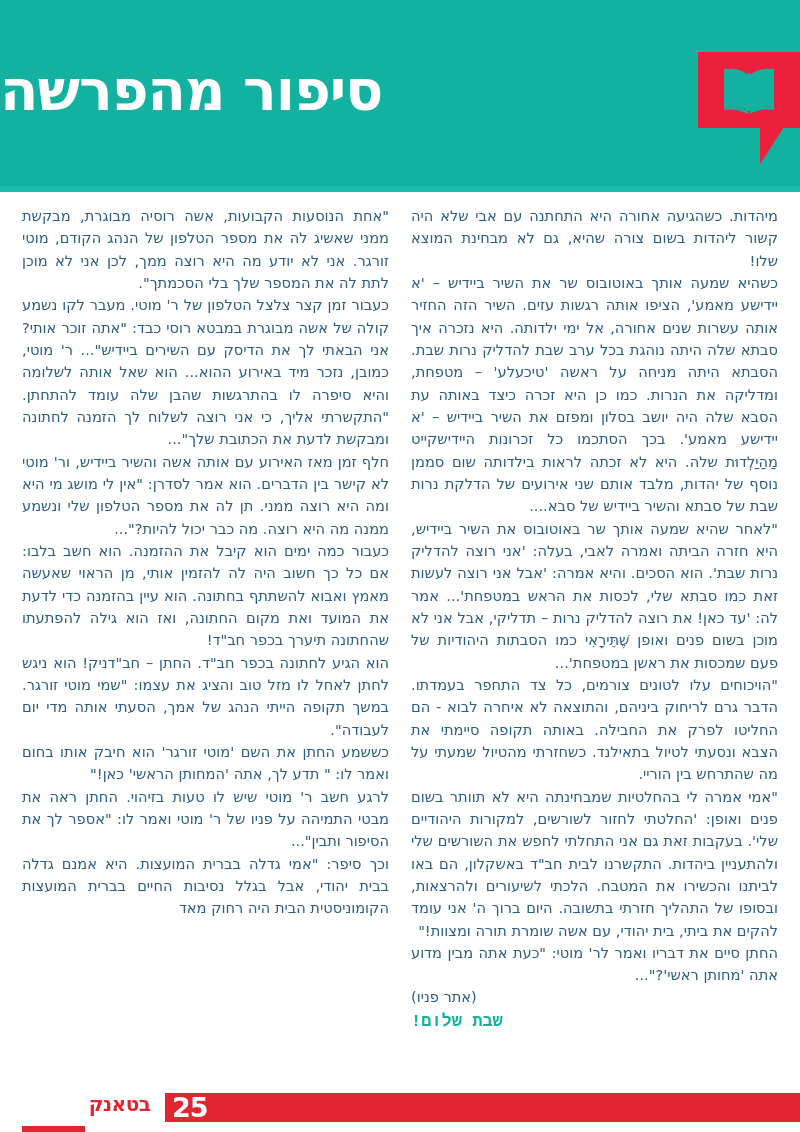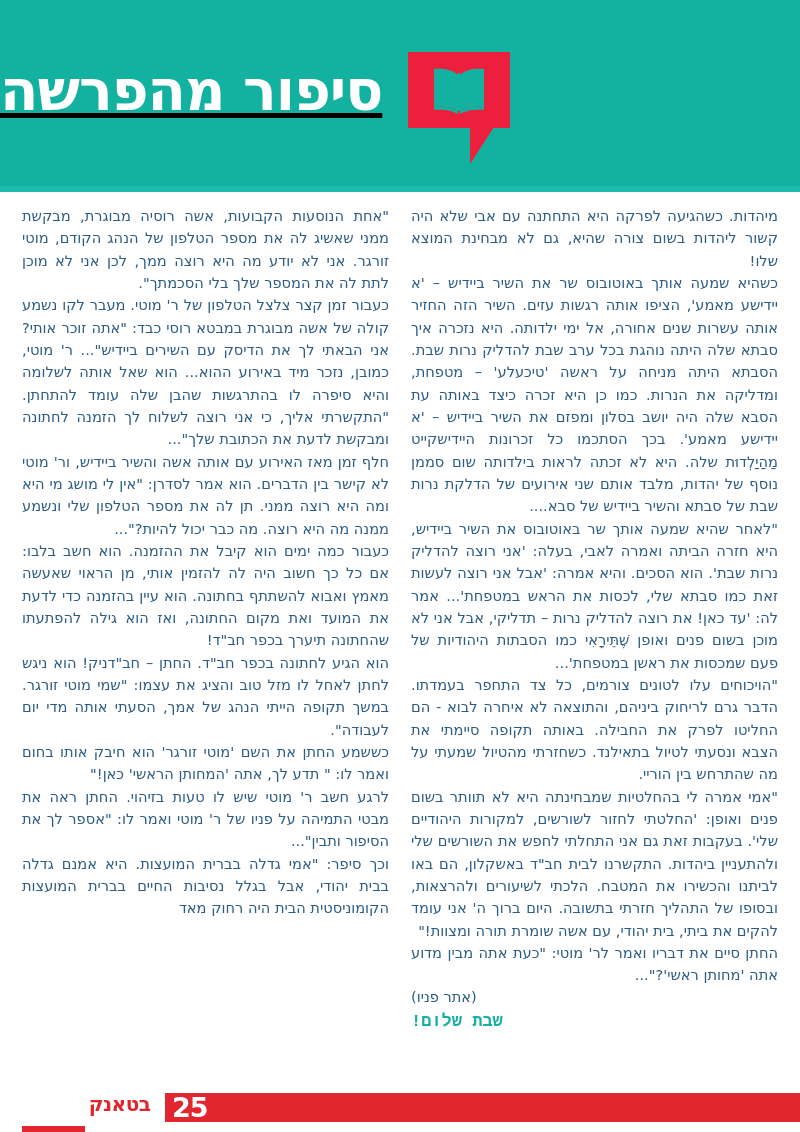--- a/index.html
+++ b/index.html
@@ -34,23 +34,22 @@
   }
   .header-inner {
     position: absolute;
     top: 0;
     left: 0;
     width: 800px;
     height: 186px;
     display: flex;
     flex-direction: row-reverse;
     align-items: center;
-    justify-content: flex-start;
+    justify-content: space-between;
     gap: 26px;
-    text-decoration: underline;
   }
   .header-title {
     color: #ffffff;
     font-size: 56px;
     font-weight: bold;
     letter-spacing: -1px;
     line-height: 1;
     direction: rtl;
     white-space: nowrap;
     margin-top: -4px;
@@ -208,21 +207,21 @@
       <rect x="29.6" y="8" width="2.8" height="38" fill="#13b1a0"></rect>
       <path d="M6 42 C14 41, 24 42, 30 46 L30 49 C24 45, 14 44, 6 45 Z" fill="#13b1a0"></path>
       <path d="M56 42 C48 41, 38 42, 32 46 L32 49 C38 45, 48 44, 56 45 Z" fill="#13b1a0"></path>
     </svg>
   </div>
 </div>
 
 <div class="article">
 
   <div class="column">
-    <p class="first">מיהדות. כשהגיעה לפרקה היא התחתנה עם אבי שלא היה קשור ליהדות בשום צורה שהיא, גם לא מבחינת המוצא שלו!</p>
+    <p class="first">מיהדות. כשהגיעה אחורה היא התחתנה עם אבי שלא היה קשור ליהדות בשום צורה שהיא, גם לא מבחינת המוצא שלו!</p>
     <p>כשהיא שמעה אותך באוטובוס שר את השיר ביידיש – 'א יידישע מאמע', הציפו אותה רגשות עזים. השיר הזה החזיר אותה עשרות שנים אחורה, אל ימי ילדותה. היא נזכרה איך סבתא שלה היתה נוהגת בכל ערב שבת להדליק נרות שבת. הסבתא היתה מניחה על ראשה 'טיכעלע' – מטפחת, ומדליקה את הנרות. כמו כן היא זכרה כיצד באותה עת הסבא שלה היה יושב בסלון ומפזם את השיר ביידיש – 'א יידישע מאמע'. בכך הסתכמו כל זכרונות היידישקייט מַהַיַלְדוּת שלה. היא לא זכתה לראות בילדותה שום סממן נוסף של יהדות, מלבד אותם שני אירועים של הדלקת נרות שבת של סבתא והשיר ביידיש של סבא....</p>
     <p>"לאחר שהיא שמעה אותך שר באוטובוס את השיר ביידיש, היא חזרה הביתה ואמרה לאבי, בעלה: 'אני רוצה להדליק נרות שבת'. הוא הסכים. והיא אמרה: 'אבל אני רוצה לעשות זאת כמו סבתא שלי, לכסות את הראש במטפחת'... אמר לה: 'עד כאן! את רוצה להדליק נרות – תדליקי, אבל אני לא מוכן בשום פנים ואופן שֶׁתֵּירָאִי כמו הסבתות היהודיות של פעם שמכסות את ראשן במטפחת'...</p>
     <p>"הויכוחים עלו לטונים צורמים, כל צד התחפר בעמדתו. הדבר גרם לריחוק ביניהם, והתוצאה לא איחרה לבוא - הם החליטו לפרק את החבילה. באותה תקופה סיימתי את הצבא ונסעתי לטיול בתאילנד. כשחזרתי מהטיול שמעתי על מה שהתרחש בין הוריי.</p>
     <p>"אמי אמרה לי בהחלטיות שמבחינתה היא לא תוותר בשום פנים ואופן: 'החלטתי לחזור לשורשים, למקורות היהודיים שלי'. בעקבות זאת גם אני התחלתי לחפש את השורשים שלי ולהתעניין ביהדות. התקשרנו לבית חב"ד באשקלון, הם באו לביתנו והכשירו את המטבח. הלכתי לשיעורים ולהרצאות, ובסופו של התהליך חזרתי בתשובה. היום ברוך ה' אני עומד להקים את ביתי, בית יהודי, עם אשה שומרת תורה ומצוות!"</p>
     <p>החתן סיים את דבריו ואמר לר' מוטי: "כעת אתה מבין מדוע אתה 'מחותן ראשי'?"...</p>
     <p class="signature">(אתר פניו)</p>
     <p class="shabbat-greeting">שבת שלום!</p>
   </div>
 
   <div class="column">

